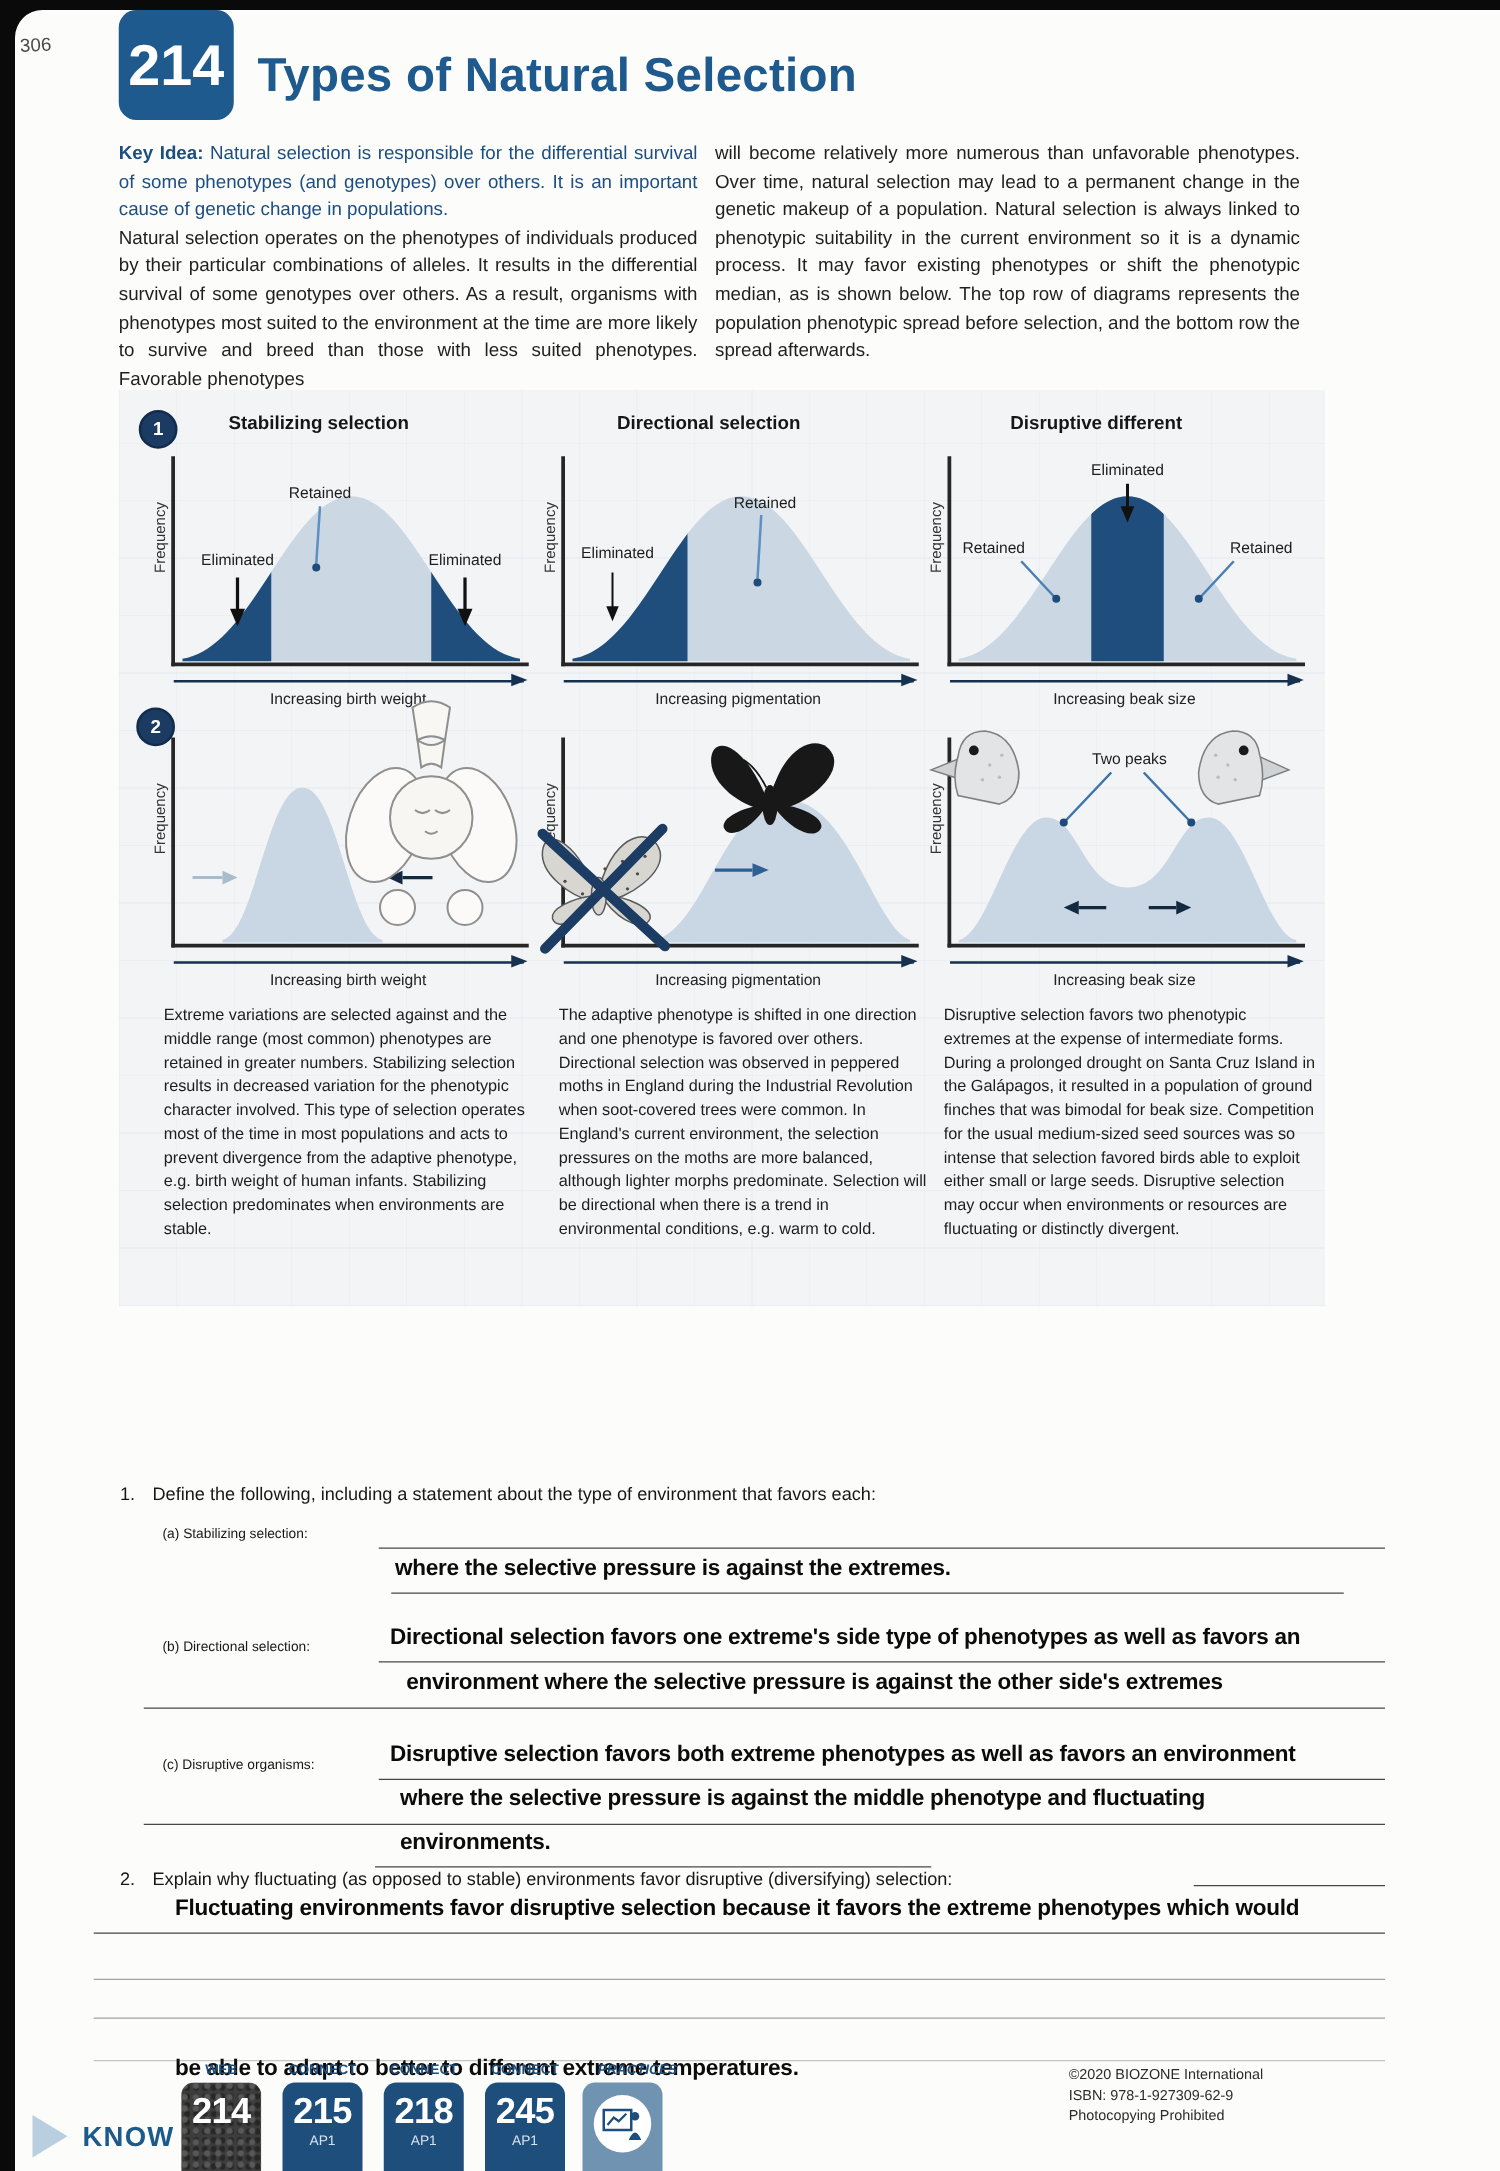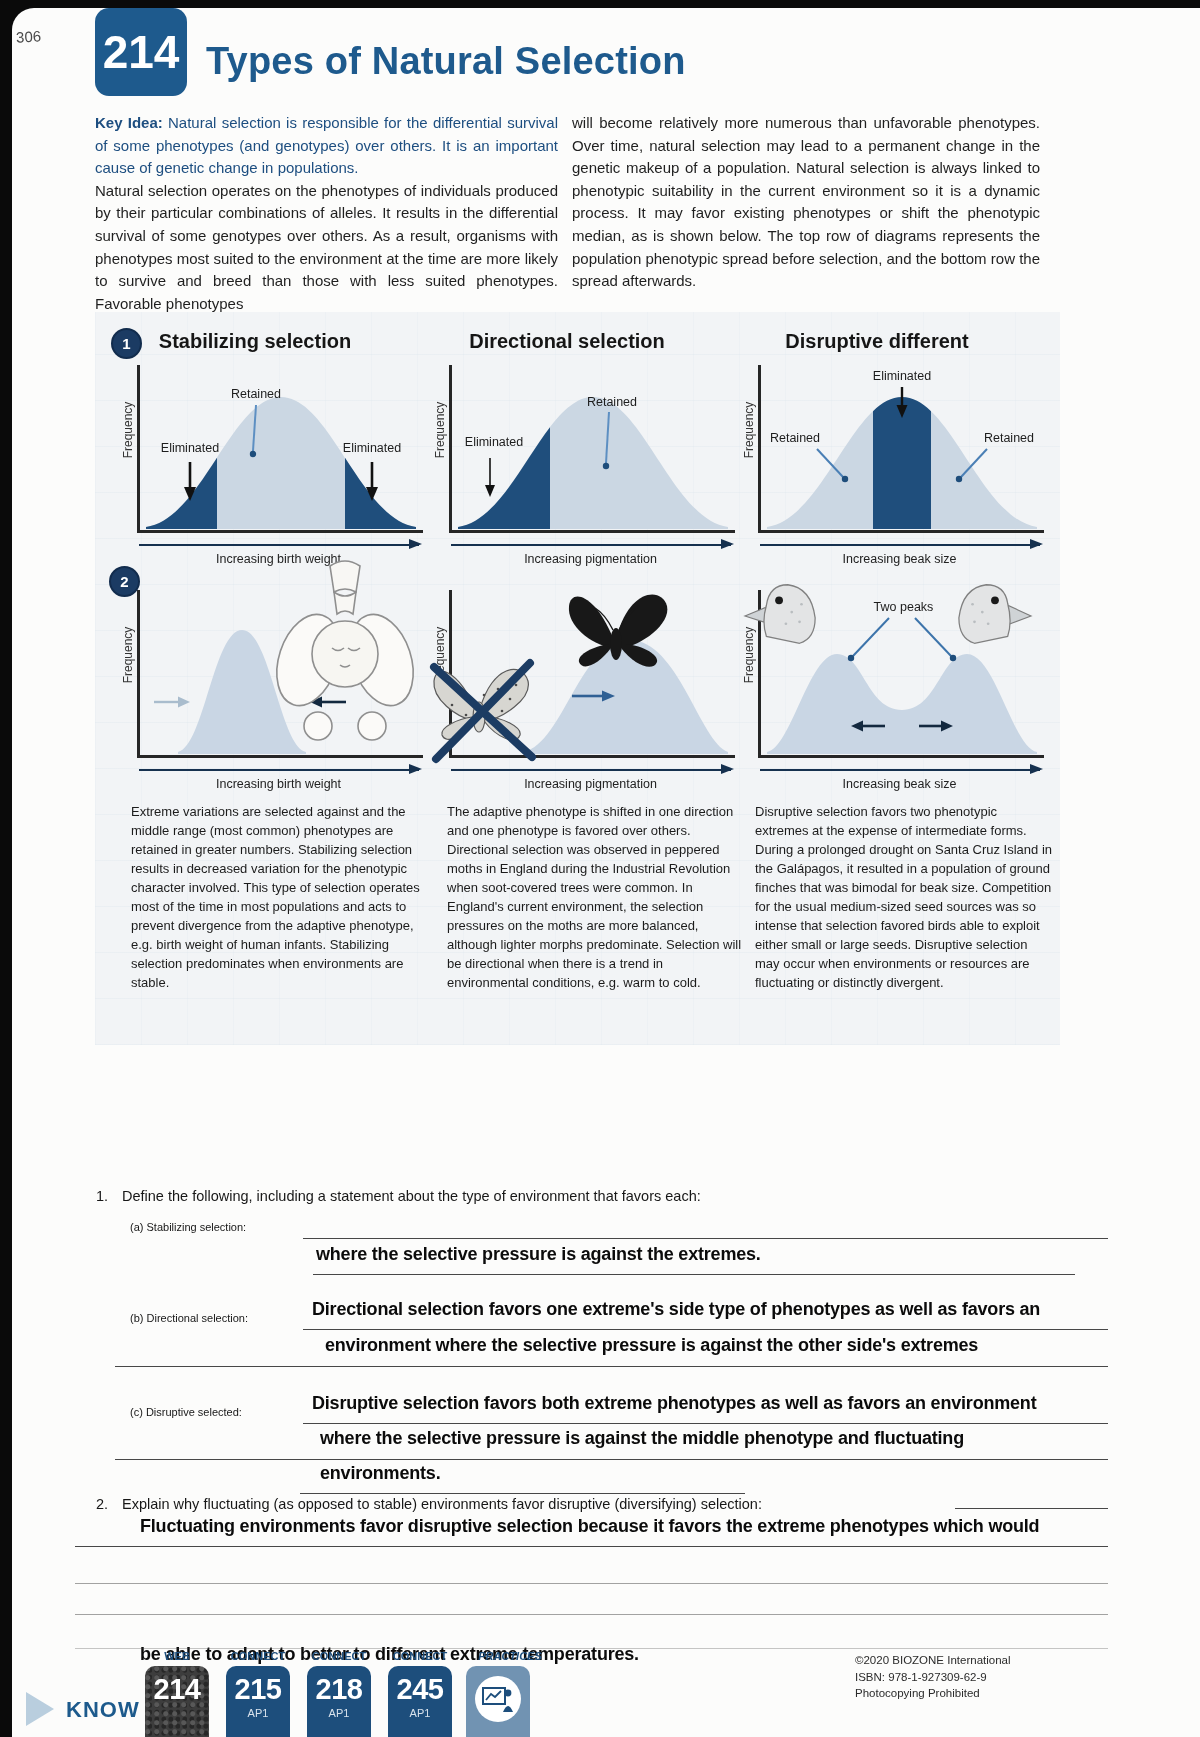--- a/index.html
+++ b/index.html
@@ -16,21 +16,21 @@
   
   .introcol{top:112px;width:463px;font-size:15px;line-height:22.6px;text-align:justify;color:#1f1f1f;}
   .keyidea{color:#1d4e80;}
   .kilabel{font-weight:700;color:#1d4e80;}
   
   .panel{left:95px;top:312px;width:965px;height:733px;background:#f2f4f6;
          background-image:repeating-linear-gradient(0deg,rgba(170,195,215,.10) 0 1px,transparent 1px 46px),
                           repeating-linear-gradient(90deg,rgba(170,195,215,.07) 0 1px,transparent 1px 46px);}
   .badge{width:27px;height:27px;border-radius:50%;background:#1b3b63;border:2px solid #122c4d;color:#fff;
          font-size:15px;font-weight:700;display:flex;align-items:center;justify-content:center;}
-  .coltitle{top:18px;width:300px;text-align:center;font-size:20px;font-weight:700;color:#161616;}
+  .coltitle{top:18px;width:300px;text-align:center;font-size:15px;font-weight:700;color:#161616;}
   .chart{width:283px;height:165px;border-left:3px solid #262626;border-bottom:3px solid #262626;}
   .chart svg{position:absolute;left:0;top:0;}
   .ylab{left:-72px;top:58px;width:120px;transform:rotate(-90deg);font-size:12px;color:#333;text-align:center;}
   .clab{position:absolute;font-size:12.5px;color:#1d1d1d;text-align:center;}
   .xarrow{height:0;border-top:2.5px solid #16314f;}
   .xarrow::after{content:'';position:absolute;right:-3px;top:-7px;border-left:13px solid #16314f;
                  border-top:5.5px solid transparent;border-bottom:5.5px solid transparent;}
   .xlabel{width:283px;text-align:center;font-size:12.5px;color:#222;}
   .desc{width:298px;font-size:13px;line-height:19px;color:#1c1c1c;}
   
@@ -298,21 +298,21 @@
   <div class="rule" style="left:303px;top:1238px;width:805px;"></div>
   <div class="hw" style="left:316px;top:1244px;">where the selective pressure is against the extremes.</div>
   <div class="rule" style="left:313px;top:1274px;width:762px;"></div>
 
   <div class="abs plabel" style="left:130px;top:1312px;">(b) Directional selection:</div>
   <div class="hw" style="left:312px;top:1299px;">Directional selection favors one extreme's side type of phenotypes as well as favors an</div>
   <div class="rule" style="left:303px;top:1329px;width:805px;"></div>
   <div class="hw" style="left:325px;top:1335px;">environment where the selective pressure is against the other side's extremes</div>
   <div class="rule" style="left:115px;top:1366px;width:993px;"></div>
 
-  <div class="abs plabel" style="left:130px;top:1406px;">(c) Disruptive selected:</div>
+  <div class="abs plabel" style="left:130px;top:1406px;">(c) Disruptive organisms:</div>
   <div class="hw" style="left:312px;top:1393px;">Disruptive selection favors both extreme phenotypes as well as favors an environment</div>
   <div class="rule" style="left:303px;top:1423px;width:805px;"></div>
   <div class="hw" style="left:320px;top:1428px;">where the selective pressure is against the middle phenotype and fluctuating</div>
   <div class="rule" style="left:115px;top:1459px;width:993px;"></div>
   <div class="hw" style="left:320px;top:1463px;">environments.</div>
   <div class="rule" style="left:300px;top:1493px;width:445px;"></div>
 
   <div class="abs qnum" style="left:96px;top:1496px;">2.</div>
   <div class="abs qtext" style="left:122px;top:1496px;">Explain why fluctuating (as opposed to stable) environments favor disruptive (diversifying) selection:</div>
   <div class="rule" style="left:955px;top:1508px;width:153px;"></div>

